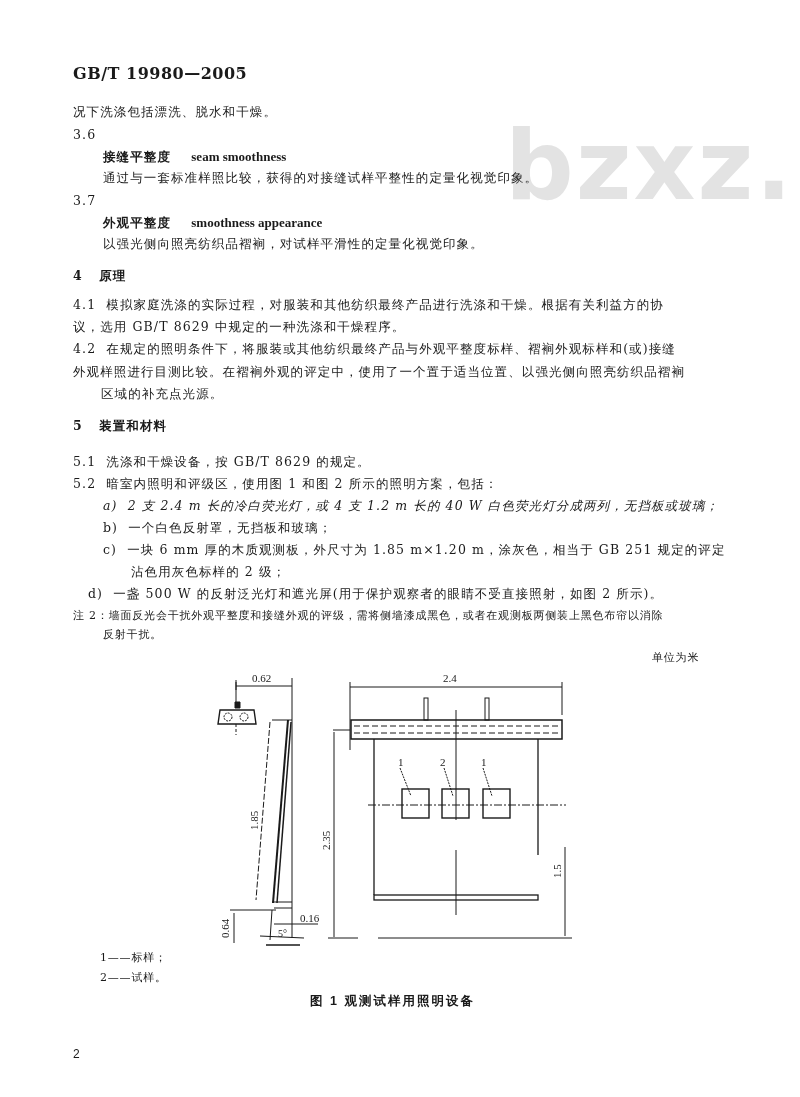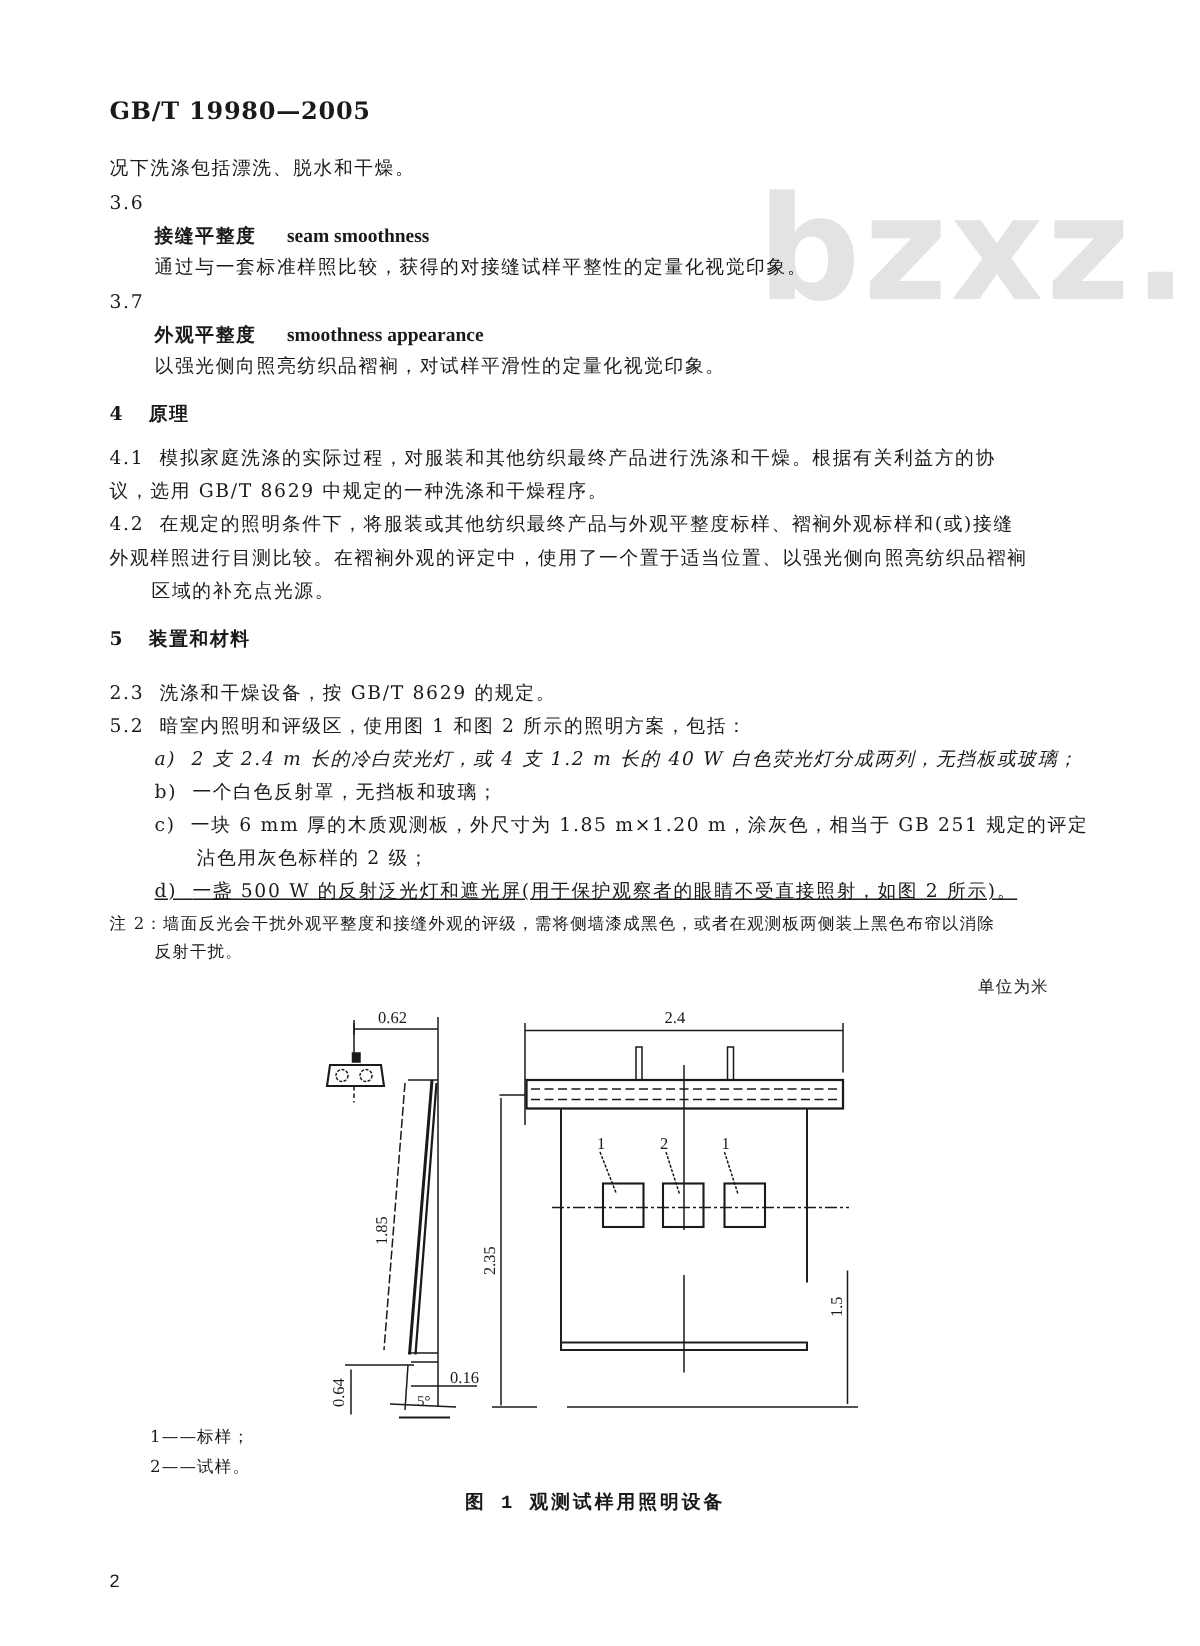--- a/index.html
+++ b/index.html
@@ -14,21 +14,21 @@
       font-weight: bold; font-size: 96px; letter-spacing: 2px;
       color: #e3e3e3; line-height: 1; z-index: 0; white-space: nowrap;
     }
     .layer { position: relative; z-index: 1; }
     .abs { position: absolute; white-space: nowrap; }
     .hdr { left: 73px; top: 64px; font-size: 16px; font-weight: bold; letter-spacing: 0.5px; }
     .t { font-size: 12.5px; line-height: 16px; letter-spacing: 1.1px; }
     .b { font-weight: bold; }
     .en { font-family: "Liberation Serif", "DejaVu Serif", serif; font-weight: bold; font-size: 13px; letter-spacing: 0; }
     .sm { font-size: 11px; letter-spacing: 0.8px; }
-    .cap { font-family: Liberation Mono, monospace; font-weight: bold; font-size: 12.5px; letter-spacing: 2px; }
+    .cap { font-family: Liberation Sans, sans-serif; font-weight: bold; font-size: 12.5px; letter-spacing: 2px; }
     .pg { left: 73px; top: 1047px; font-family: "Liberation Sans", sans-serif; font-size: 12px; }
     svg.fig { position: absolute; left: 200px; top: 660px; }
     svg text { font-family: "Liberation Serif", "DejaVu Serif", serif; font-size: 11px; fill: #1a1a1a; }
   </style>
 </head>
 <body>
 
 <div class="watermark">bzxz.net</div>
 
 <div class="layer">
@@ -59,36 +59,36 @@
   <div class="abs t" style="left:73px; top:341px;">
     <span>4.2</span>&nbsp;&nbsp;<span>在规定的照明条件下，将服装或其他纺织最终产品与外观平整度标样、褶裥外观标样和(或)接缝</span>
   </div>
   <div class="abs t" style="left:73px; top:364px;">外观样照进行目测比较。在褶裥外观的评定中，使用了一个置于适当位置、以强光侧向照亮纺织品褶裥</div>
   <div class="abs t" style="left:73px; top:386px;padding-left:28px;">区域的补充点光源。</div>
 
   <div class="abs t b" style="left:73px; top:418px;">
     <span>5</span>&nbsp;&nbsp;&nbsp;<span>装置和材料</span>
   </div>
   <div class="abs t" style="left:73px; top:454px;">
-    <span>2.3</span>&nbsp;&nbsp;<span>洗涤和干燥设备，按 GB/T 8629 的规定。</span>
+    <span>5.1</span>&nbsp;&nbsp;<span>洗涤和干燥设备，按 GB/T 8629 的规定。</span>
   </div>
   <div class="abs t" style="left:73px; top:476px;">
     <span>5.2</span>&nbsp;&nbsp;<span>暗室内照明和评级区，使用图 1 和图 2 所示的照明方案，包括：</span>
   </div>
   <div class="abs t" style="left:103px; top:498px;font-style:italic;">
     <span>a)</span>&nbsp;&nbsp;<span>2 支 2.4 m 长的冷白荧光灯，或 4 支 1.2 m 长的 40 W 白色荧光灯分成两列，无挡板或玻璃；</span>
   </div>
   <div class="abs t" style="left:103px; top:520px;">
     <span>b)</span>&nbsp;&nbsp;<span>一个白色反射罩，无挡板和玻璃；</span>
   </div>
   <div class="abs t" style="left:103px; top:542px;">
     <span>c)</span>&nbsp;&nbsp;<span>一块 6 mm 厚的木质观测板，外尺寸为 1.85 m×1.20 m，涂灰色，相当于 GB 251 规定的评定</span>
   </div>
   <div class="abs t" style="left:131px; top:564px;">沾色用灰色标样的 2 级；</div>
-  <div class="abs t" style="left:103px; top:586px;text-decoration:underline;">
+  <div class="abs t" style="left:88px; top:586px;">
     <span>d)</span>&nbsp;&nbsp;<span>一盏 500 W 的反射泛光灯和遮光屏(用于保护观察者的眼睛不受直接照射，如图 2 所示)。</span>
   </div>
   <div class="abs t sm" style="left:73px; top:608px;">注 2：墙面反光会干扰外观平整度和接缝外观的评级，需将侧墙漆成黑色，或者在观测板两侧装上黑色布帘以消除</div>
   <div class="abs t sm" style="left:103px; top:627px;">反射干扰。</div>
 
   <div class="abs t sm" style="left:652px; top:650px;">单位为米</div>
 
   <svg class="fig" width="400" height="290" viewBox="0 0 400 290">
     <g stroke="#1a1a1a" fill="none" stroke-width="1">
 

